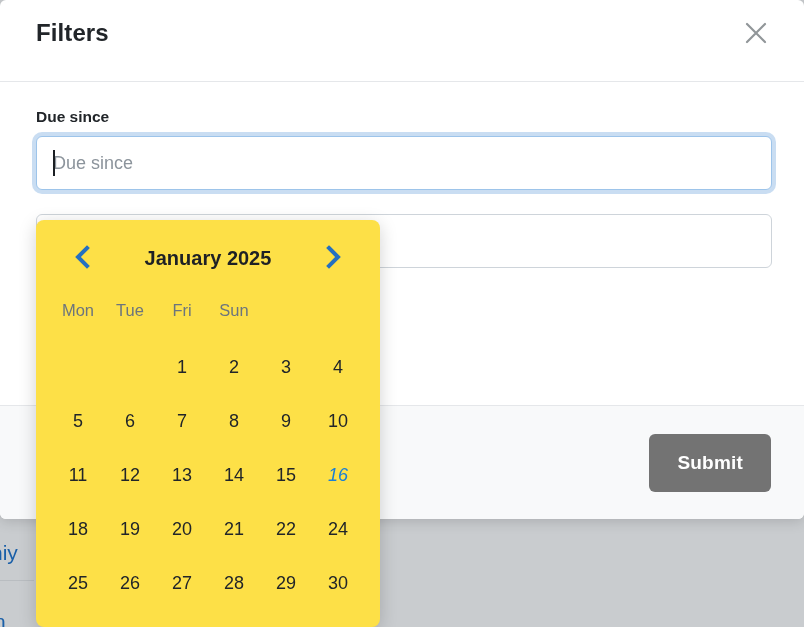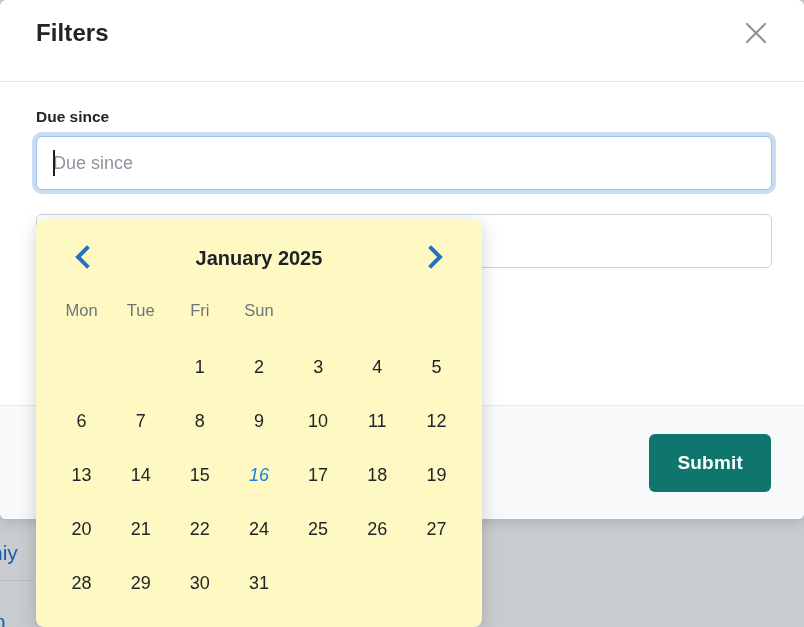--- a/index.html
+++ b/index.html
@@ -143,41 +143,41 @@
     height: 114px;
     box-sizing: border-box;
     background: #f8f9fa;
     border-top: 1px solid #e5e7ea;
     display: flex;
     align-items: center;
     justify-content: flex-end;
     padding-right: 33px;
   }
   .submit-btn {
-    background: #0f766e;
+    background: #737373;
     color: #ffffff;
     border: none;
     border-radius: 6px;
     font-size: 19px;
     font-weight: bold;
     font-family: "Liberation Sans", sans-serif;
     padding: 0 28px;
     height: 58px;
     cursor: pointer;
     letter-spacing: 0.2px;
   }
 
   
   .datepicker {
     position: absolute;
     left: 36px;
     top: 220px;
-    width: 446px;
+    width: 344px;
     height: 407px;
-    background: #fef9c3;
+    background: #fde047;
     border-radius: 8px;
     box-shadow: 0 4px 18px rgba(0,0,0,0.18);
     box-sizing: border-box;
     padding: 0 16px;
     z-index: 20;
     overflow: hidden;
   }
   .dp-header {
     height: 76px;
     display: flex;
@@ -197,21 +197,21 @@
     border: none;
     padding: 0;
   }
   .dp-month {
     font-size: 20px;
     font-weight: bold;
     color: #1e2125;
   }
   .dp-grid {
     display: grid;
-    grid-template-columns: repeat(7, 1fr);
+    grid-template-columns: repeat(6, 1fr);
   }
   .dp-weekday {
     text-align: center;
     font-size: 16.5px;
     color: #6c757d;
     padding: 5px 0 20px 0;
   }
   .dp-day {
     text-align: center;
     font-size: 18px;
@@ -306,21 +306,20 @@
       <div class="dp-day">7</div>
       <div class="dp-day">8</div>
       <div class="dp-day">9</div>
       <div class="dp-day">10</div>
       <div class="dp-day">11</div>
       <div class="dp-day">12</div>
       <div class="dp-day">13</div>
       <div class="dp-day">14</div>
       <div class="dp-day">15</div>
       <div class="dp-day today">16</div>
-      <div class="dp-day">17</div>
       <div class="dp-day">18</div>
       <div class="dp-day">19</div>
       <div class="dp-day">20</div>
       <div class="dp-day">21</div>
       <div class="dp-day">22</div>
       <div class="dp-day">24</div>
       <div class="dp-day">25</div>
       <div class="dp-day">26</div>
       <div class="dp-day">27</div>
       <div class="dp-day">28</div>

